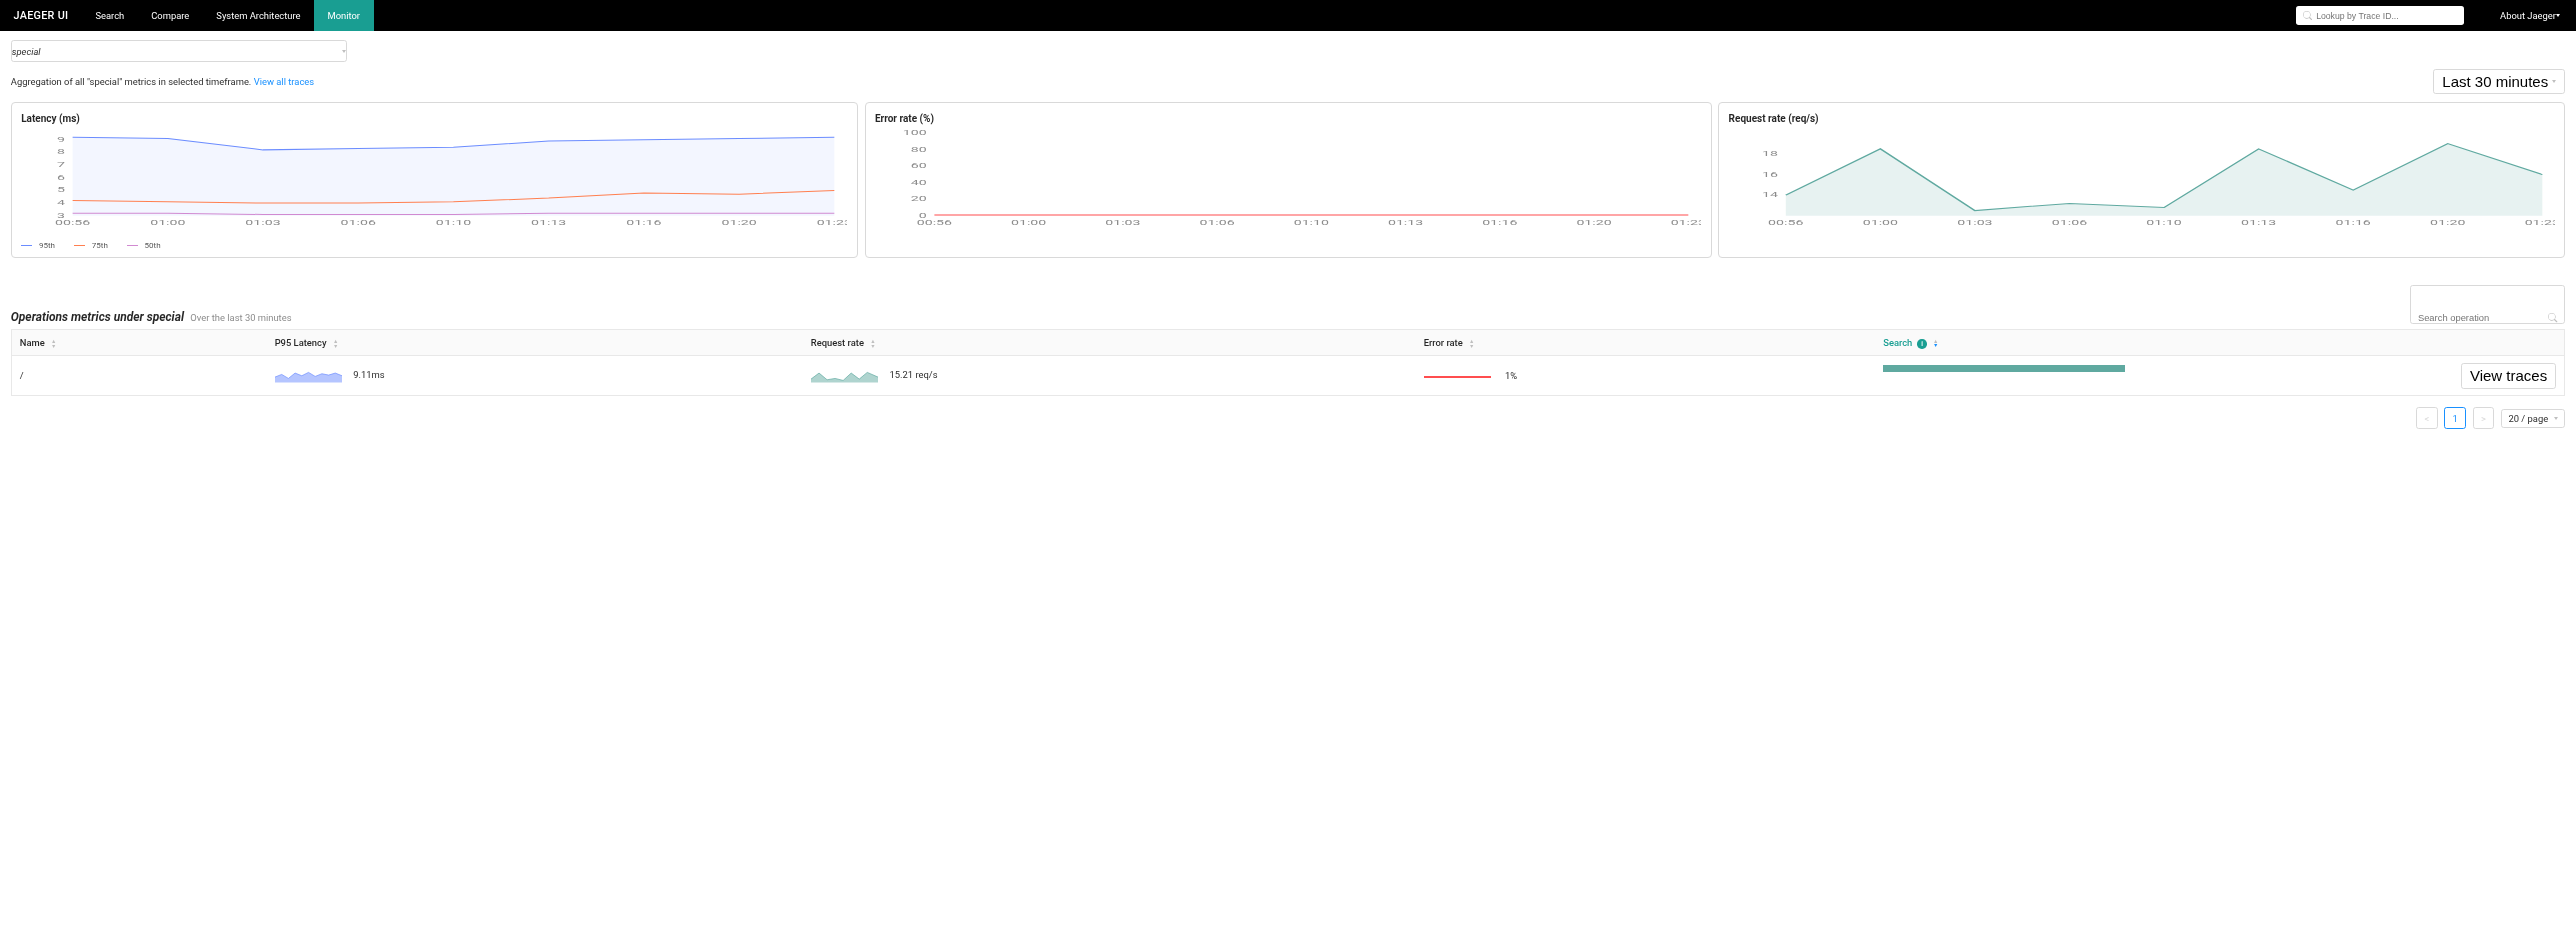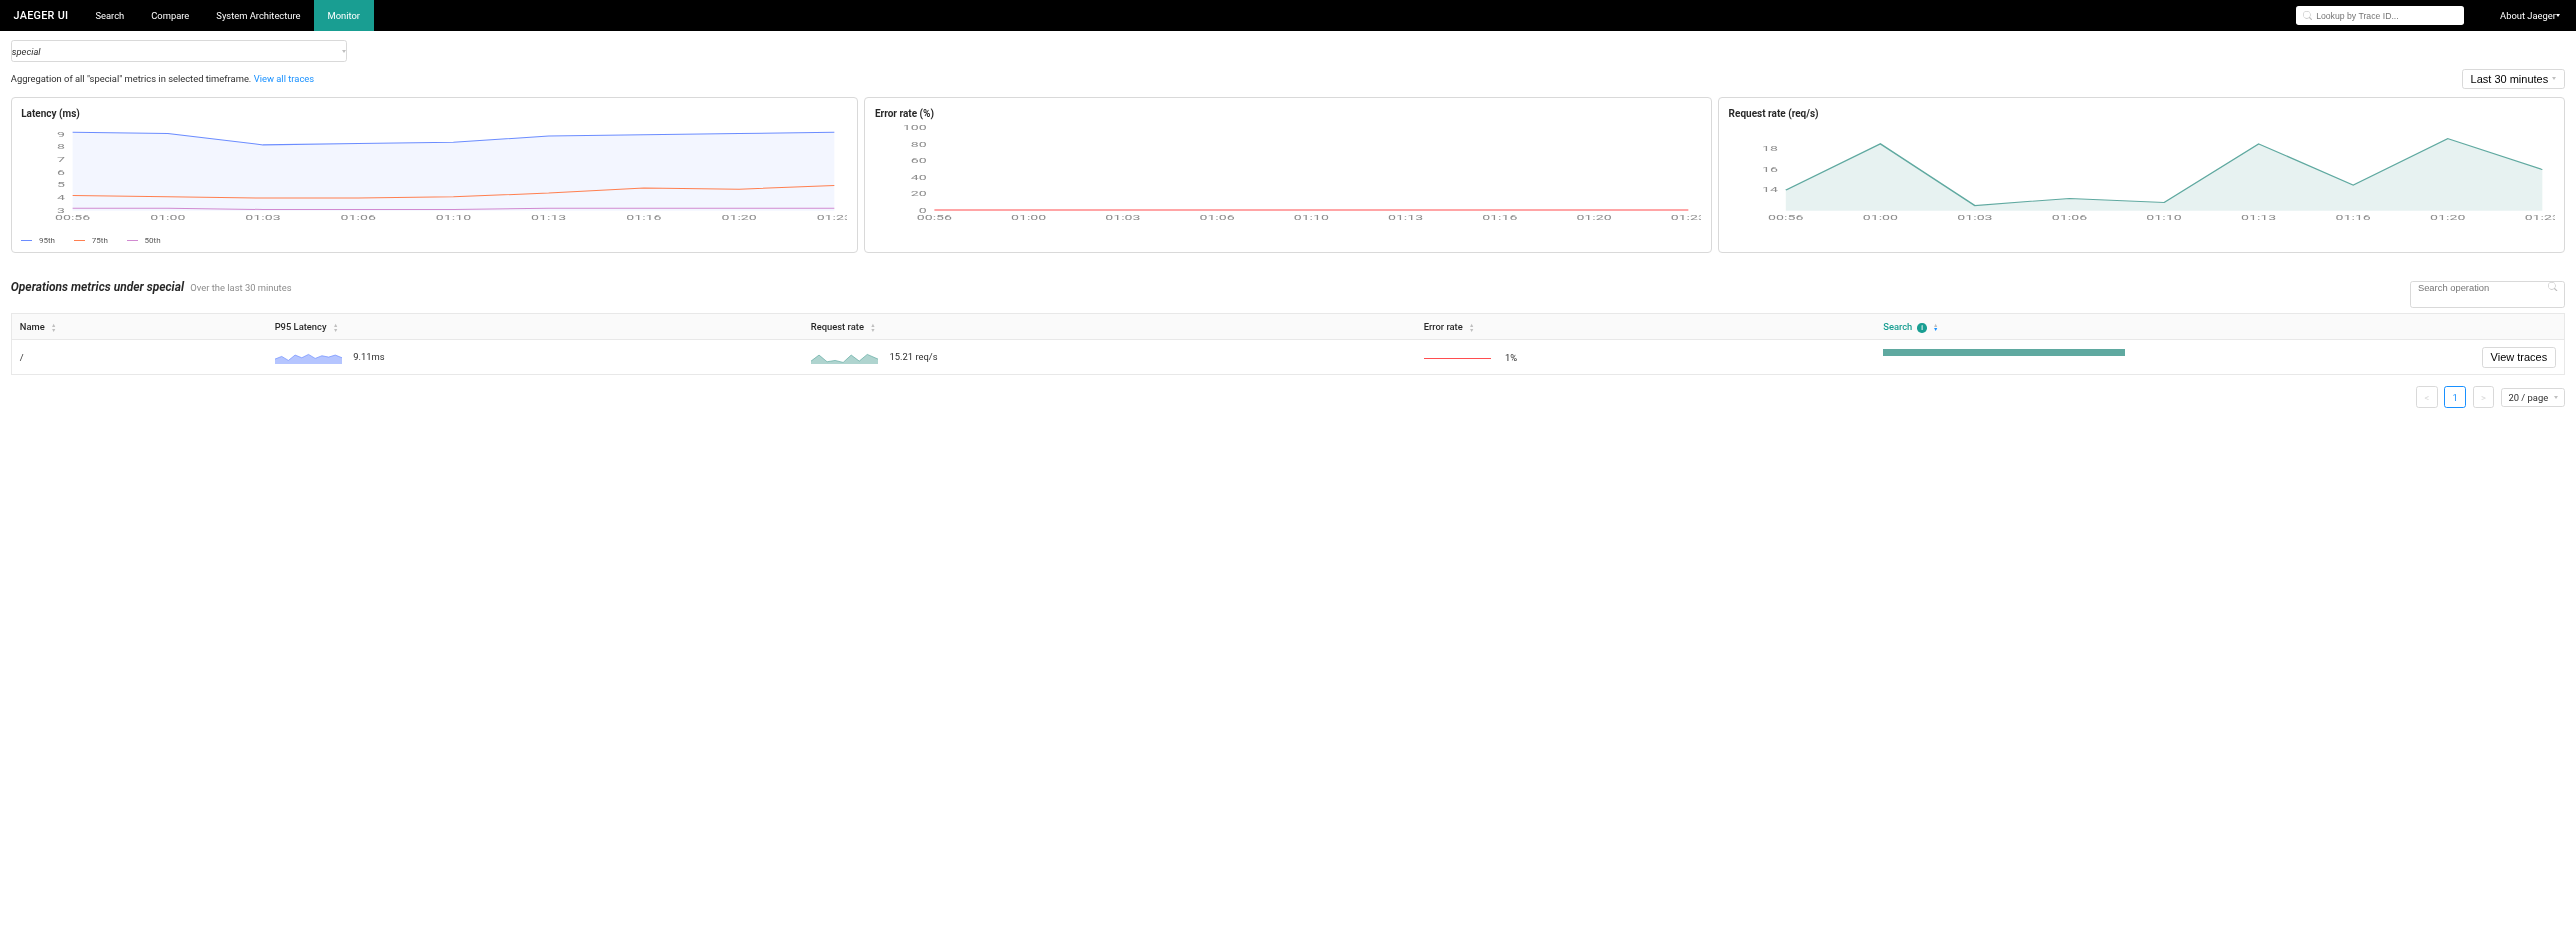--- a/index.html
+++ b/index.html
@@ -17,37 +17,37 @@
 .about { padding: 0 16px; font-size: 9.4px; display: flex; align-items: center; gap: 0; cursor: pointer; }
 
 
 .page { padding: 9.4px 10.8px; }
 .h2 { font-size: 12px; font-weight: 700; margin-bottom: 5.4px; }
 .select { width: 336px; height: 21.5px; border: 0.7px solid #d9d9d9; border-radius: 2.7px; display: flex; align-items: center; justify-content: space-between; padding: 0 0; cursor: pointer; margin-bottom: 6.7px; font-style: italic; }
 .select .chev { color: #bfbfbf; }
 .row-between { display: flex; justify-content: space-between; align-items: center; margin-bottom: 8px; }
 .agg-text { font-size: 9.4px; }
 .link { color: #1890ff; cursor: pointer; }
-.btn { border: 0.7px solid #d9d9d9; border-radius: 2.7px; background: #fff; padding: 3.4px 8px; font-size: 11px; cursor: pointer; display: inline-flex; align-items: center; gap: 4px; }
-
-
-.cards { display: flex; gap: 6.7px; margin-bottom: 27px; justify-content: flex-end; }
+.btn { border: 0.7px solid #d9d9d9; border-radius: 2.7px; background: #fff; padding: 3.4px 8px; font-size: 15px; cursor: pointer; display: inline-flex; align-items: center; gap: 4px; }
+
+
+.cards { display: flex; gap: 6.7px; margin-bottom: 27px; }
 .card { flex: 1; border: 0.7px solid #d9d9d9; border-radius: 4px; padding: 9.4px 9.4px 6.7px 9.4px; display: flex; flex-direction: column; }
 .card-title { font-weight: 700; font-size: 10px; margin-bottom: 4px; }
 .chart-holder { position: relative; height: 108px; }
 .chart-holder svg { width: 100%; height: 100%; }
 .legend { display: flex; gap: 19px; margin-top: 5.4px; font-size: 8px; color: #595959; }
 .legend-item { display: flex; align-items: center; gap: 7px; }
 .legend-swatch { width: 10.8px; height: 1.3px; display: inline-block; }
 
 
 .ops-head { display: flex; align-items: baseline; justify-content: space-between; margin-bottom: 5.4px; }
 .ops-title { font-size: 12px; font-weight: 700; font-style: italic; }
 .ops-sub { font-size: 9.4px; color: #8c8c8c; font-weight: 400; margin-left: 4px; }
-.ops-search { width: 155px; height: 27px; border: 0.7px solid #d9d9d9; border-radius: 2.7px; display: flex; align-items: flex-start; padding: 0 6.7px; }
+.ops-search { width: 155px; height: 39px; border: 0.7px solid #d9d9d9; border-radius: 2.7px; display: flex; align-items: flex-end; padding: 0 6.7px; }
 .ops-search input { border: none; outline: none; flex: 1; font-size: 9.4px; color: rgba(0,0,0,0.65); }
 .ops-search svg { width: 9.4px; height: 9.4px; color: #bfbfbf; }
 
 
 .tbl { width: 100%; border: 0.7px solid #e8e8e8; border-collapse: collapse; }
 .tbl th, .tbl td { text-align: left; padding: 6.7px 8px; border-bottom: 0.7px solid #e8e8e8; font-size: 9.4px; }
 .tbl th { background: #fafafa; font-weight: 500; }
 .sort-icons { display: inline-flex; flex-direction: column; margin-left: 4px; font-size: 5.4px; color: #bfbfbf; line-height: 4.7px; vertical-align: middle; }
 .sort-icons.active-down .down { color: #1890ff; }
 .th-impact { color: #199e92; }

